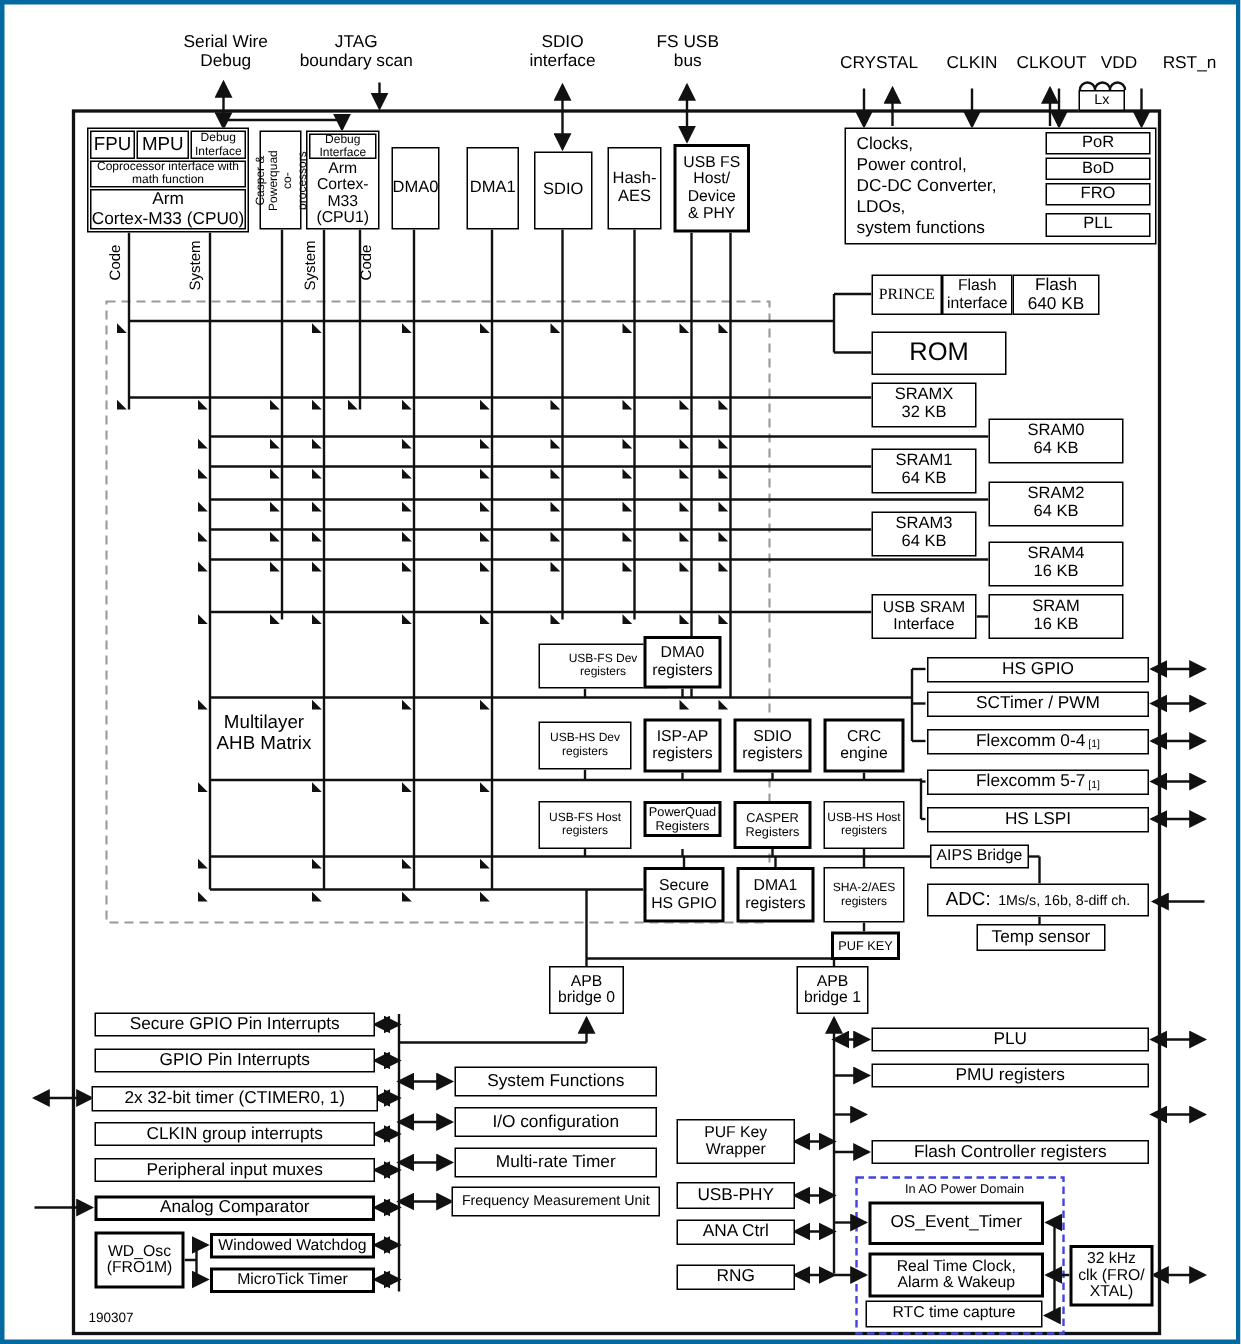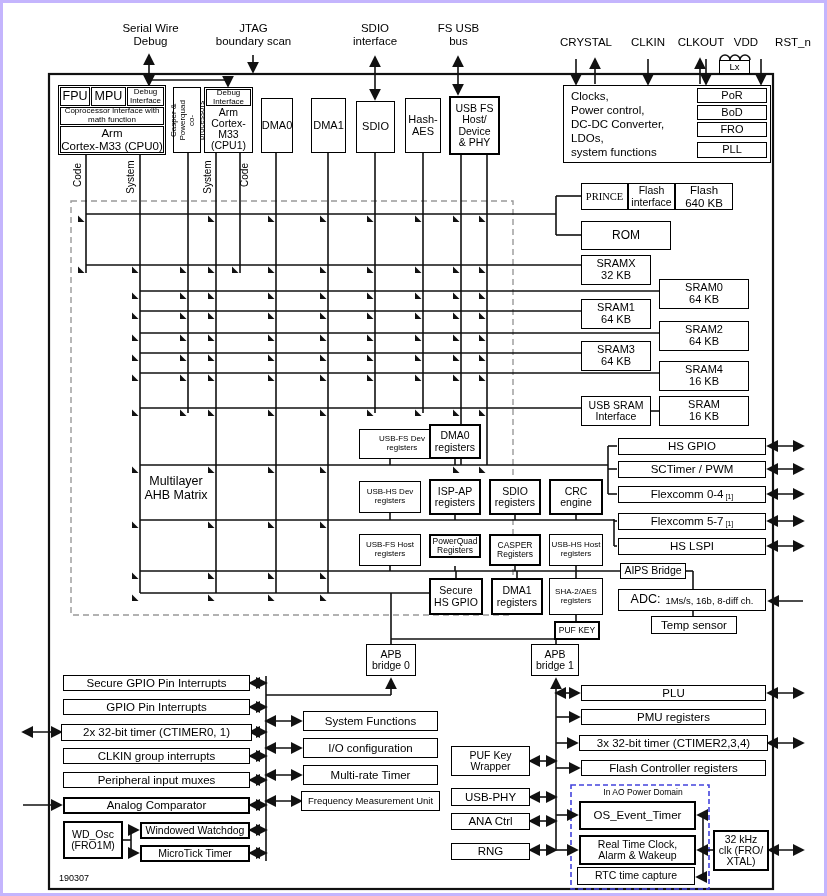--- a/index.html
+++ b/index.html
@@ -1,34 +1,34 @@
 <!DOCTYPE html>
 <html><head>
 <meta charset="utf-8">
 <style>
   html,body{margin:0;padding:0;background:#fff;}
   #canvas{position:relative;width:827px;height:896px;background:#fff;
-    border:3px solid #c4b5fd;box-sizing:border-box;
+    border:3px solid #0369a1;box-sizing:border-box;
     font-family:"Liberation Sans",sans-serif;color:#000;overflow:hidden;padding-left:24px;}
   svg.layer{position:absolute;left:0;top:0;width:827px;height:896px;}
   .b{position:absolute;border:1.6px solid #000;background:#fff;box-sizing:border-box;
      display:flex;align-items:center;justify-content:center;text-align:center;
      white-space:pre-line;font-size:11px;line-height:1.08;z-index:3;}
   .bd{border-width:2.6px;}
   .t{position:absolute;display:flex;align-items:center;justify-content:center;
      text-align:center;white-space:pre-line;font-size:11.5px;line-height:1.15;z-index:3;}
   .leftal{justify-content:flex-start;text-align:left;}
   .vlab{position:absolute;width:80px;height:16px;display:flex;align-items:center;justify-content:center;
      transform:rotate(-90deg);font-size:10px;z-index:3;white-space:nowrap;}
   .rot{transform:rotate(-90deg);white-space:pre-line;text-align:center;font-size:8px;line-height:1.15;}
   .fn{font-size:7px;margin-left:2px;margin-top:4px;}
   .adcd{font-size:9.5px;margin-left:5px;margin-top:2px;}
   .it{font-size:9px;}
   .f8{font-size:8px;}.f85{font-size:8.5px;}.f95{font-size:9.5px;}
-  .f105{font-size:10.5px;}.f11{font-size:11px;}.f115{font-size:11.5px;}.f12{font-size:12px;}
+  .f105{font-size:10.5px;}.f11{font-size:11px;}.f115{font-size:11.5px;}.f12{font-size:17px;}
   .f125{font-size:12.5px;}
 </style>
 </head>
 <body>
 
 <div id="canvas">
 
 <svg class="layer" id="wires" viewBox="0 0 827 896" xmlns="http://www.w3.org/2000/svg">
   <defs>
     <marker id="m" viewBox="0 0 10 10" refX="8.5" refY="5" markerWidth="7.5" markerHeight="7.5" orient="auto-start-reverse">
@@ -262,21 +262,21 @@
         <polygon points="317,569.5 323.5,576 317,576"></polygon>
         <polygon points="129,591.5 135.5,598 129,598"></polygon>
         <polygon points="205,591.5 211.5,598 205,598"></polygon>
         <polygon points="265,591.5 271.5,598 265,598"></polygon>
         <polygon points="317,591.5 323.5,598 317,598"></polygon>
       </g>
 </svg>
 
 <div class="t" style="left:100px;top:16px;width:95px;height:32px;">Serial Wire
 Debug</div>
-<div class="t" style="left:193px;top:16px;width:115px;height:32px;">JTAG
+<div class="t" style="left:177px;top:16px;width:115px;height:32px;">JTAG
 boundary scan</div>
 <div class="t" style="left:328px;top:16px;width:88px;height:32px;">SDIO
 interface</div>
 <div class="t" style="left:413px;top:16px;width:85px;height:32px;">FS USB
 bus</div>
 <div class="t" style="left:546px;top:33px;width:74px;height:14px;">CRYSTAL</div>
 <div class="t" style="left:621px;top:33px;width:48px;height:14px;">CLKIN</div>
 <div class="t" style="left:670px;top:33px;width:56px;height:14px;">CLKOUT</div>
 <div class="t" style="left:726px;top:33px;width:34px;height:14px;">VDD</div>
 <div class="t" style="left:762px;top:33px;width:56px;height:14px;">RST_n</div>
@@ -421,21 +421,20 @@
 <div class="b f95" style="left:298px;top:788px;width:139px;height:20px;">Frequency Measurement Unit</div>
 
 <div class="b f105" style="left:448px;top:743px;width:79px;height:30px;">PUF Key
 Wrapper</div>
 <div class="b f115" style="left:448px;top:785px;width:79px;height:18px;">USB-PHY</div>
 <div class="b f115" style="left:448px;top:810px;width:79px;height:17px;">ANA Ctrl</div>
 <div class="b f115" style="left:448px;top:840px;width:79px;height:17px;">RNG</div>
 
 <div class="b f115" style="left:578px;top:682px;width:185px;height:16px;">PLU</div>
 <div class="b f115" style="left:578px;top:706px;width:185px;height:16px;">PMU registers</div>
-<div class="b f115" style="left:576px;top:732px;width:189px;height:16px;">3x 32-bit timer (CTIMER2,3,4)</div>
 <div class="b f115" style="left:578px;top:757px;width:185px;height:16px;">Flash Controller registers</div>
 <div class="t f85" style="left:580px;top:784px;width:120px;height:12px;">In AO Power Domain</div>
 <div class="b bd f105" style="left:576px;top:832px;width:117px;height:30px;">Real Time Clock,
 Alarm &amp; Wakeup</div>
 <div class="b bd f115" style="left:576px;top:798px;width:117px;height:29px;">OS_Event_Timer</div>
 <div class="b f105" style="left:574px;top:864px;width:118px;height:18px;">RTC time capture</div>
 <div class="b bd f105" style="left:710px;top:827px;width:56px;height:41px;">32 kHz
 clk (FRO/
 XTAL)</div>
 

